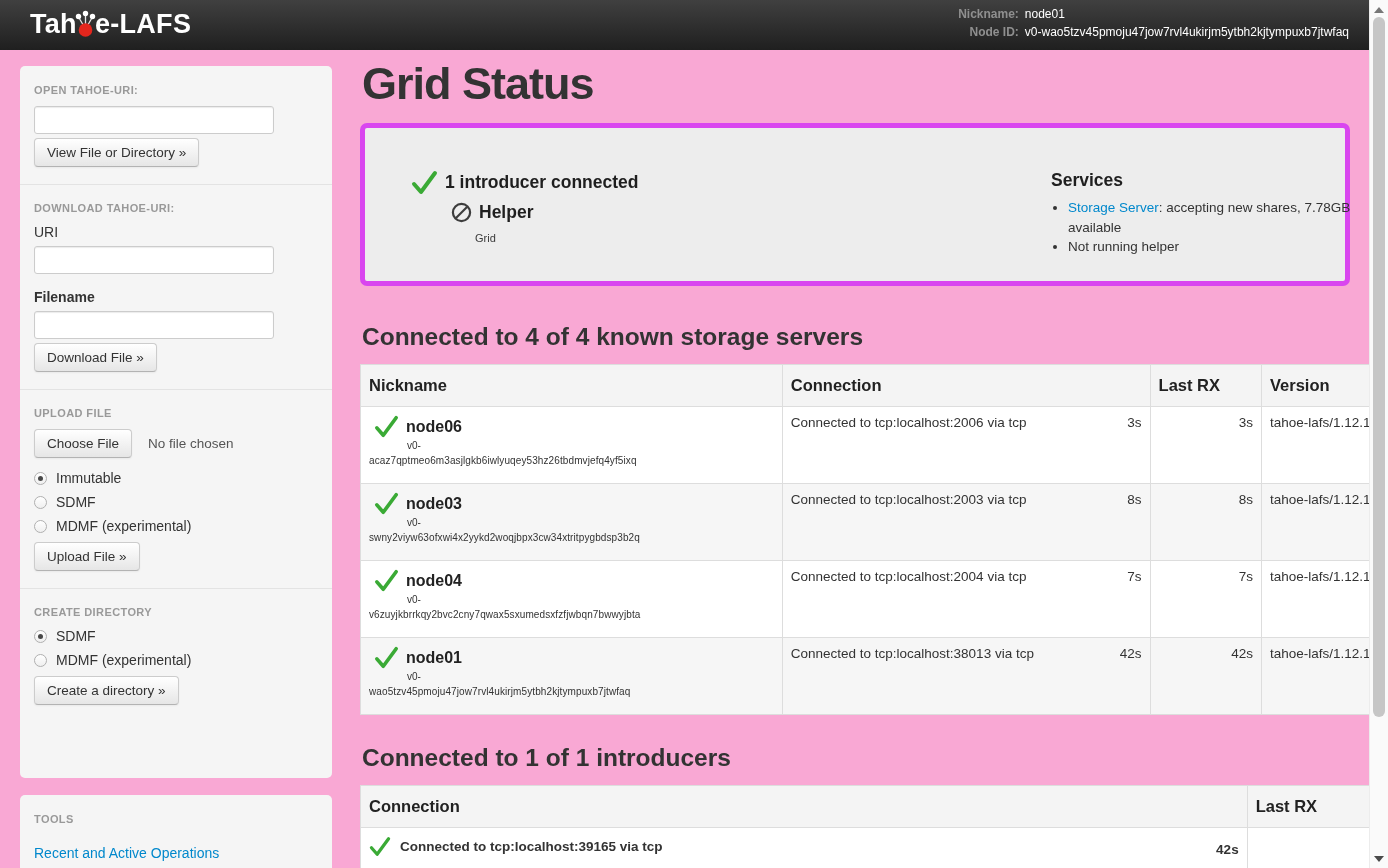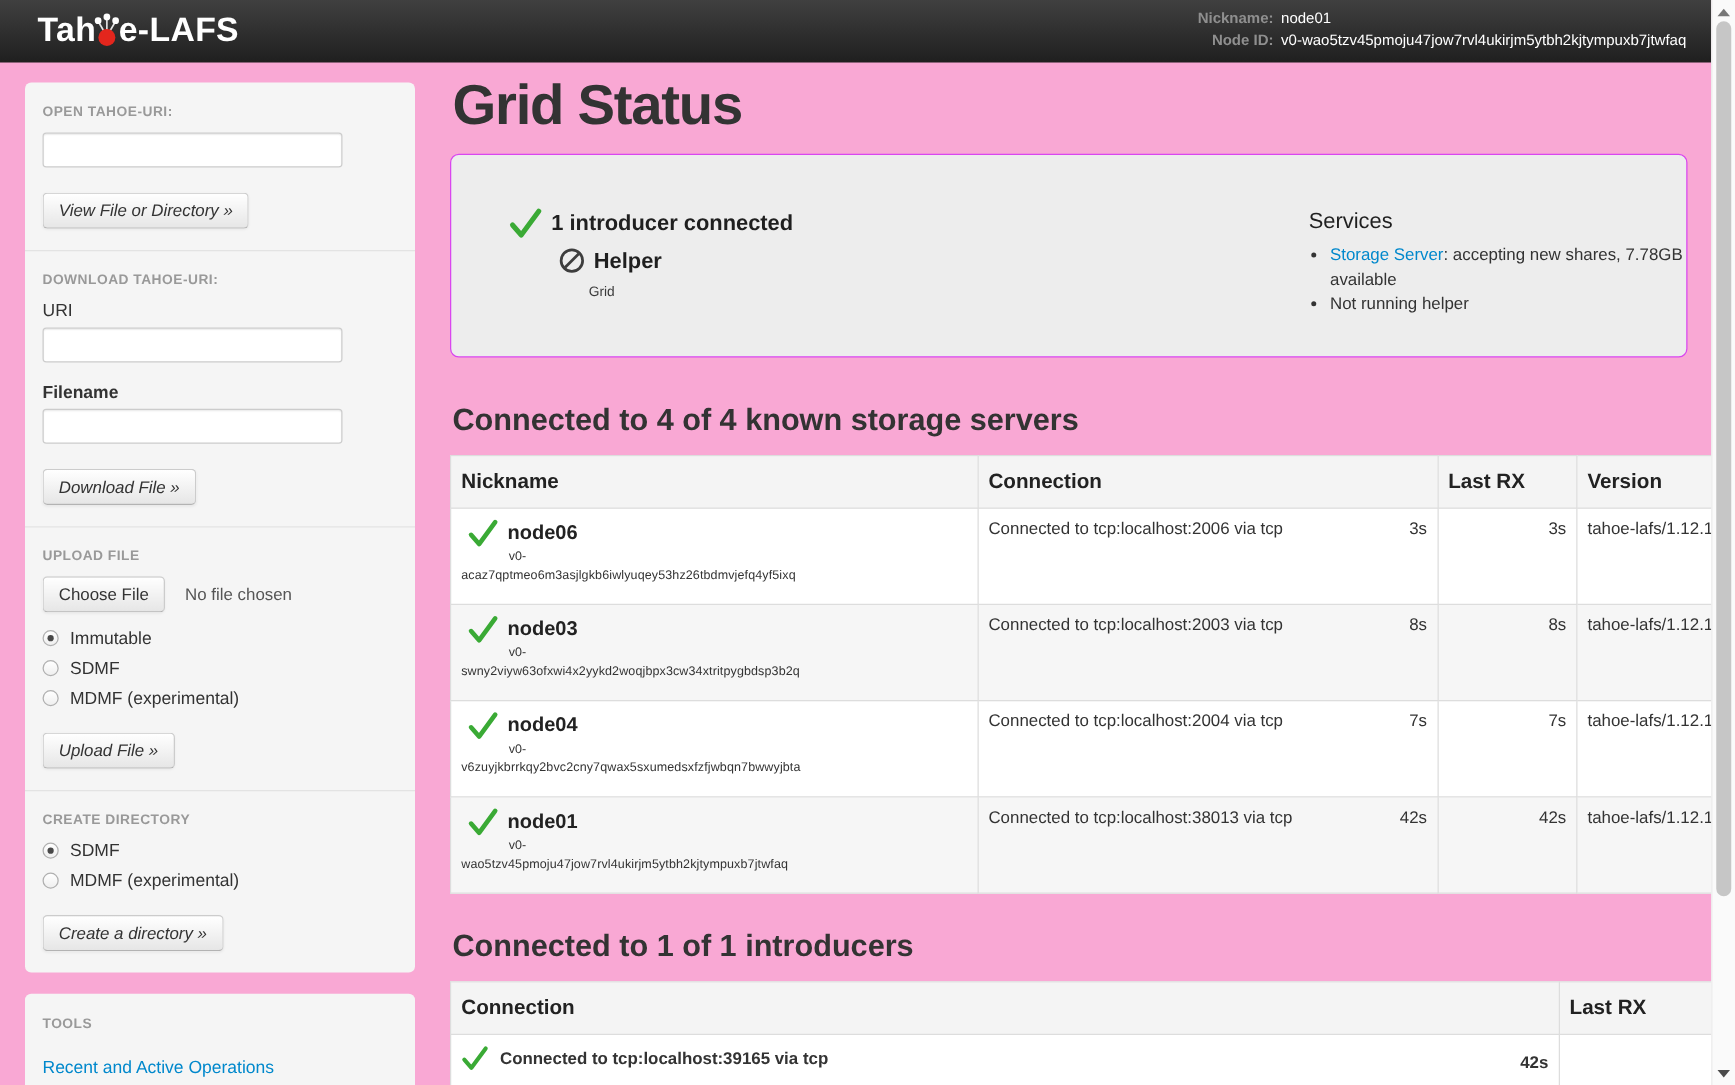--- a/index.html
+++ b/index.html
@@ -24,45 +24,45 @@
   .panel-tools { top:795px; height:120px; }
   .sec-label { font-size:11px; font-weight:bold; color:#999; letter-spacing:.4px; margin:4px 0 10px; }
   .divider { border:0; border-top:1px solid #e3e3e3; margin:17px -14px; }
   .txt { width:240px; height:28px; border:1px solid #ccc; border-radius:3px; background:#fff;
          box-shadow:inset 0 1px 1px rgba(0,0,0,.08); padding:0 6px; font-size:13px;
          font-family:"Liberation Sans",sans-serif; }
   .btn { display:inline-block; padding:6px 12px; font-size:13.5px; color:#333;
          background:linear-gradient(#ffffff,#e6e6e6); border:1px solid #ccc;
          border-bottom-color:#b3b3b3; border-radius:4px; cursor:pointer;
          box-shadow:0 1px 2px rgba(0,0,0,.05); font-family:"Liberation Sans",sans-serif; }
-  .btn-row { margin-top:20px;font-style:italic; }
+  .btn-row { margin-top:4px; }
   .fld-label { font-size:14px; color:#333; margin:4px 0 6px; }
   .fld-label.second { margin-top:15px;font-weight:bold; }
   .filechoose { display:flex; align-items:center; gap:16px; margin-bottom:12px; }
   .nofile { font-size:13.5px; color:#555; }
   .radio-row { display:flex; align-items:center; gap:9px; margin:8px 0; font-size:14px; color:#333; }
   .radio { width:13px; height:13px; border-radius:50%; border:1px solid #b0b0b0;
            background:linear-gradient(#fff,#efefef); display:inline-block; position:relative;
            cursor:pointer; flex:0 0 auto; }
   .radio[data-checked="true"]::after { content:""; position:absolute; left:3px; top:3px;
            width:5px; height:5px; border-radius:50%; background:#484848; }
   .tools-link { display:inline-block; margin-top:10px; font-size:14px; color:#0088cc;
                 text-decoration:none; cursor:pointer; }
 
   
   .main { position:absolute; left:360px; top:50px; width:1020px; }
   h1.page-title { font-size:45px; font-weight:bold; color:#333; letter-spacing:-1px; margin:8px 0 0 2px; }
   .well { margin-top:13px; width:990px; height:163px; background:#ededed;
-          border:1px solid #d946ef; border-radius:7px; position:relative; }
+          border:5px solid #d946ef; border-radius:7px; position:relative; }
   .st-line1 { position:absolute; left:46px; top:42px; display:flex; align-items:center; gap:7px; }
   .st-line2 { position:absolute; left:86px; top:74px; display:flex; align-items:center; gap:7px; }
   .st-text { font-size:17.5px; font-weight:bold; color:#1f1f1f; }
   .helper-none { position:absolute; left:110px; top:104px; font-size:11px; color:#3a3a3a; }
   .services { position:absolute; left:686px; top:42px; width:330px; }
-  .services h3 { font-size:17.5px; font-weight:normal; color:#1f1f1f; margin-bottom:7px; }
+  .services h3 { font-size:17.5px; font-weight:bold; color:#1f1f1f; margin-bottom:7px; }
   .services ul { margin-left:17px; font-size:13.5px; line-height:19.5px; color:#333; }
   .services a { color:#0088cc; text-decoration:none; cursor:pointer; }
 
   h2.sec-heading { font-size:24.5px; font-weight:bold; color:#333; margin:37px 0 13px 2px; }
   h2.sec-heading.second { margin-top:29px; }
 
   table { border-collapse:collapse; width:1186px; background:#fff; font-size:13.5px; color:#333; }
   th, td { border:1px solid #ddd; padding:8px; vertical-align:top; text-align:left; }
   thead th { font-size:16.5px; font-weight:bold; padding:11px 8px; background:#f4f4f4; color:#222; }
   tbody tr:nth-child(even) { background:#f6f6f6; }

